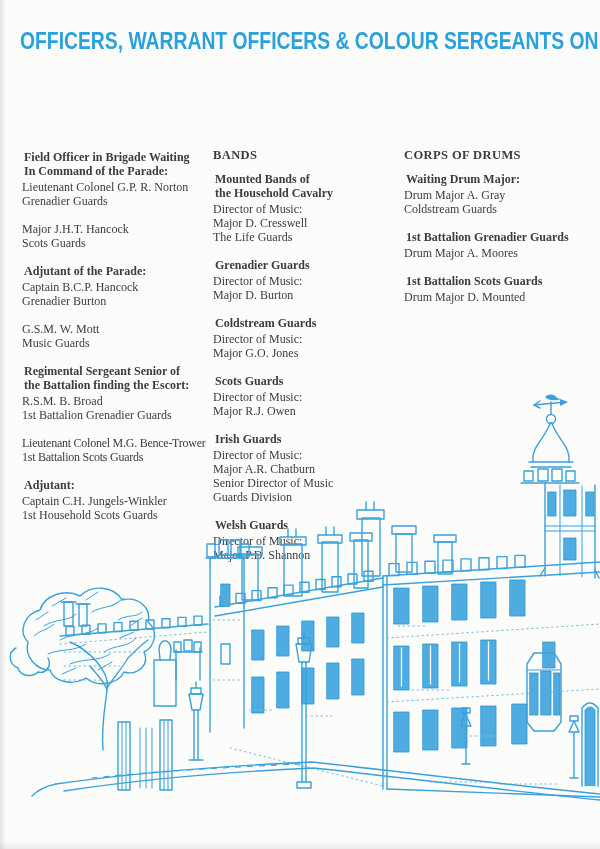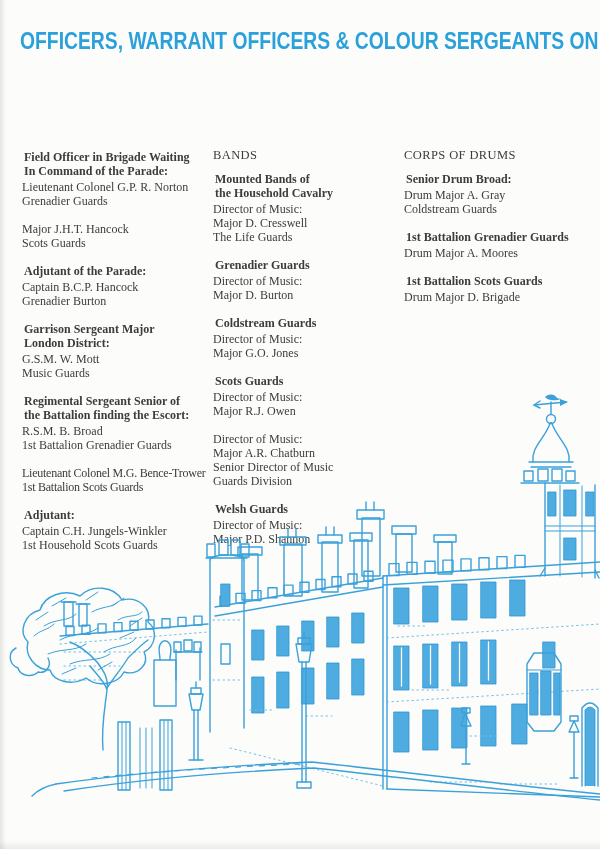--- a/index.html
+++ b/index.html
@@ -13,21 +13,21 @@
     background:linear-gradient(to top,rgba(110,110,105,.12),rgba(110,110,105,0));}
   .title{
     position:absolute;left:20px;top:29px;margin:0;white-space:nowrap;
     font-family:"Liberation Sans", sans-serif;font-weight:bold;font-size:23px;line-height:24px;
     color:#2ba1db;transform:scaleX(.84);transform-origin:0 50%;letter-spacing:0;
   }
   .col{position:absolute;top:148px;font-size:12px;line-height:14px;}
   .col-officers{left:22px;width:186px;}
   .col-bands{left:213px;width:182px;}
   .col-drums{left:404px;width:192px;}
-  .col h3{margin:0 0 10px 0;font-size:12.5px;font-weight:normal;letter-spacing:.4px;}
+  .col h3{margin:0 0 10px 0;font-size:12.5px;font-weight:bold;letter-spacing:.4px;}
   .sec h4{margin:2px;font-weight:bold;white-space:pre;}
   .sec p{margin:0 0 14px 0;white-space:pre;}
   .sec p.tight{font-size:12px;letter-spacing:-.25px;}
   #illus{position:absolute;left:0;top:390px;}
   #illus .f{fill:#4eace0;stroke:#2e96d2;stroke-width:.8;}
   #illus .fb{fill:#3aa1da;stroke:none;}
   #illus .dot{fill:none;stroke:#72bde6;stroke-width:1;stroke-dasharray:1.5 3.5;}
   #illus .dash{fill:none;stroke:#3aa1da;stroke-width:1.2;stroke-dasharray:5 7;}
   #illus .thin{stroke-width:1;}
 </style>
@@ -50,22 +50,20 @@
     <div class="sec">
       <p>Major J.H.T. Hancock
 Scots Guards</p>
     </div>
     <div class="sec">
       <h4>Adjutant of the Parade:</h4>
       <p>Captain B.C.P. Hancock
 Grenadier Burton</p>
     </div>
     <div class="sec">
-      <h4>Garrison Sergeant Major
-London District:</h4>
       <p>G.S.M. W. Mott
 Music Guards</p>
     </div>
     <div class="sec">
       <h4>Regimental Sergeant Senior of
 the Battalion finding the Escort:</h4>
       <p>R.S.M. B. Broad
 1st Battalion Grenadier Guards</p>
     </div>
     <div class="sec">
@@ -97,46 +95,47 @@
       <h4>Coldstream Guards</h4>
       <p>Director of Music:
 Major G.O. Jones</p>
     </div>
     <div class="sec">
       <h4>Scots Guards</h4>
       <p>Director of Music:
 Major R.J. Owen</p>
     </div>
     <div class="sec">
+      <h4>Irish Guards</h4>
       <p>Director of Music:
 Major A.R. Chatburn
 Senior Director of Music
 Guards Division</p>
     </div>
     <div class="sec">
       <h4>Welsh Guards</h4>
       <p>Director of Music:
 Major P.D. Shannon</p>
     </div>
   </div>
 
   <div class="col col-drums">
     <h3>CORPS OF DRUMS</h3>
     <div class="sec">
-      <h4>Senior Drum Broad:</h4>
+      <h4>Waiting Drum Major:</h4>
       <p>Drum Major A. Gray
 Coldstream Guards</p>
     </div>
     <div class="sec">
       <h4>1st Battalion Grenadier Guards</h4>
       <p>Drum Major A. Moores</p>
     </div>
     <div class="sec">
       <h4>1st Battalion Scots Guards</h4>
-      <p>Drum Major D. Brigade</p>
+      <p>Drum Major D. Mounted</p>
     </div>
   </div>
 
   <svg id="illus" width="600" height="414" viewBox="0 0 600 414" aria-hidden="true">
     <defs>
       <rect id="m10" width="10" height="12"></rect>
       <rect id="m9" width="9" height="10"></rect>
       <rect id="m8" width="8" height="9"></rect>
       <rect id="wA" width="15" height="36"></rect>
       <rect id="wB" width="15" height="44"></rect>

